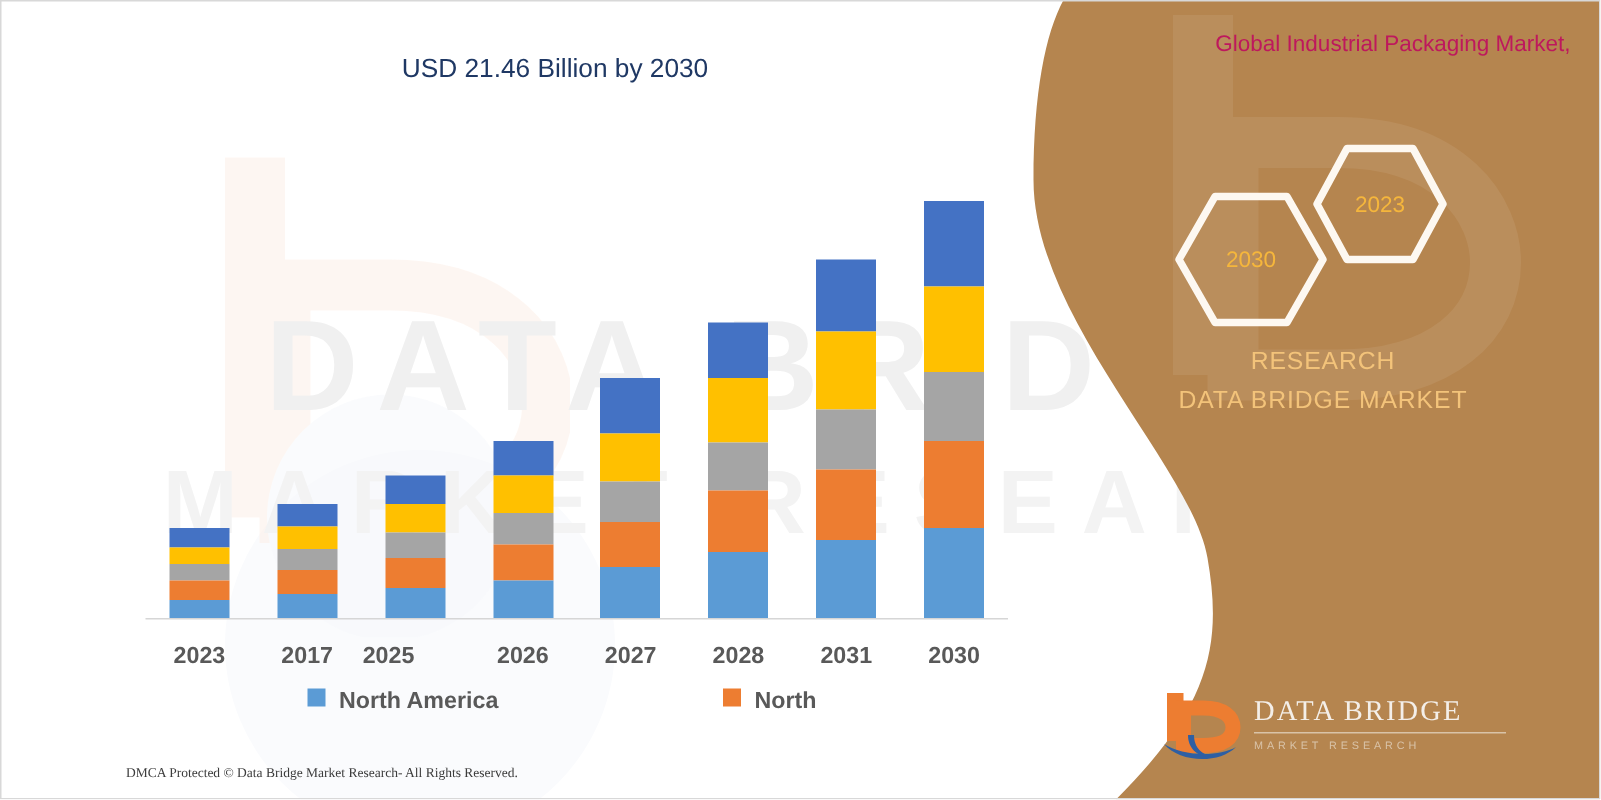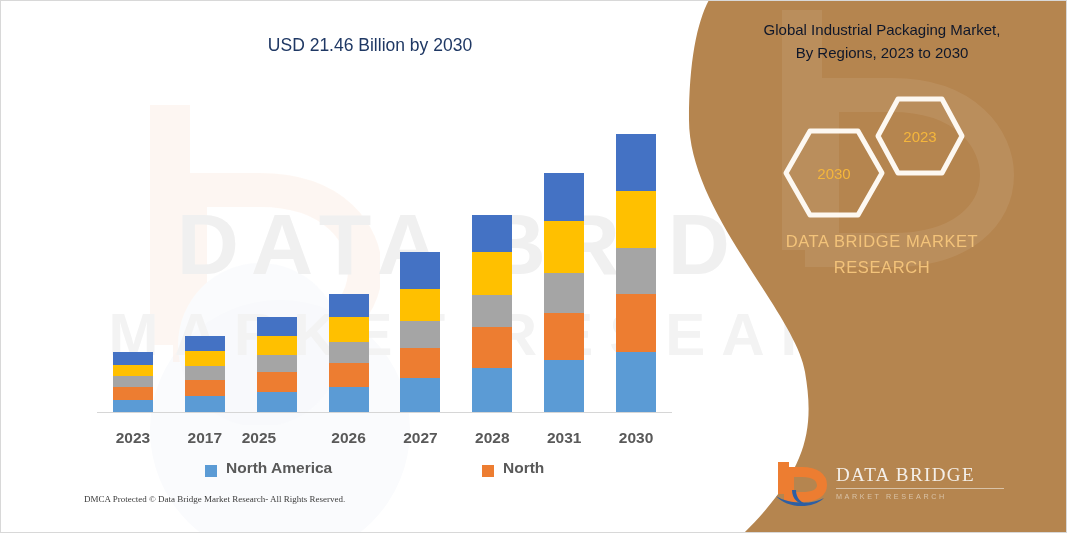--- a/index.html
+++ b/index.html
@@ -51,39 +51,39 @@
   .xlabel{
     position:absolute;top:429px;width:72px;text-align:center;
     font-size:15.5px;font-weight:700;color:#595959;z-index:10;
   }
 
   
   #legend{
     position:absolute;left:97px;top:456px;width:575px;height:24px;z-index:10;
     display:flex;align-items:center;
   }
-  .lg-item{display:flex;align-items:flex-end;font-size:15.5px;font-weight:700;color:#595959;}
+  .lg-item{display:flex;align-items:flex-start;font-size:15.5px;font-weight:700;color:#595959;}
   .lg-sw{width:12px;height:12px;margin-right:9px;display:inline-block;}
 
   
   .foot{
-    position:absolute;top:494px;font-size:9px;color:#3c3c3c;z-index:10;
+    position:absolute;top:510px;font-size:9px;color:#3c3c3c;z-index:10;
     font-family:"Liberation Serif",serif;white-space:nowrap;
   }
   #foot-left{left:84px;}
   #foot-right{left:425px;}
 
   
   #panel{
     position:absolute;right:0;top:0;width:380px;height:533px;z-index:20;
   }
   #panel svg{position:absolute;right:0;top:0;}
   #panel-title{
-    position:absolute;left:30px;top:18px;width:330px;text-align:center;
-    color:#0f172a;font-size:15px;line-height:1.55;z-index:25;
+    position:absolute;left:30px;top:18px;width:330px;text-align:right;
+    color:#be185d;font-size:15px;line-height:1.55;z-index:25;
   }
   #hexwrap{position:absolute;left:95px;top:95px;width:250px;height:120px;z-index:25;}
   .hex{position:absolute;}
   .hex span{
     position:absolute;left:0;top:0;width:100%;height:100%;
     display:flex;align-items:center;justify-content:center;
     color:#f5b63c;font-size:15px;
   }
   #brand{
     position:absolute;left:30px;top:228px;width:330px;text-align:center;
@@ -217,43 +217,42 @@
                C 2 62, 10 22, 22 0 Z" fill="#b5854f"></path>
     </svg>
 
     <svg id="panel-wm" viewBox="0 0 320 330">
       <path d="M60 10 L100 10 L100 250 L60 250 Z" fill="#ffffff"></path>
       <path d="M100 95 L170 95 C245 95 275 140 275 175 C275 215 240 250 170 250 L100 250 Z" fill="none" stroke="#ffffff" stroke-width="34"></path>
     </svg>
 
     <div id="panel-title">
       <div>Global Industrial Packaging Market,</div>
-      <div>By Regions, 2023 to 2030</div>
     </div>
 
     <div id="hexwrap">
 
       <div class="hex" style="left:92px;top:0px;width:92px;height:82px;">
         <svg width="92" height="82" viewBox="0 0 92 82">
           <polygon points="24,4 68,4 88,41 68,78 24,78 4,41" fill="none" stroke="#fdf8f1" stroke-width="5" stroke-linejoin="round"></polygon>
         </svg>
         <span>2023</span>
       </div>
 
       <div class="hex" style="left:0px;top:32px;width:104px;height:92px;">
         <svg width="104" height="92" viewBox="0 0 104 92">
           <polygon points="28,4 76,4 100,46 76,88 28,88 4,46" fill="none" stroke="#fdf8f1" stroke-width="5" stroke-linejoin="round"></polygon>
         </svg>
         <span>2030</span>
       </div>
     </div>
 
     <div id="brand">
+      <div>RESEARCH</div>
       <div>DATA BRIDGE MARKET</div>
-      <div>RESEARCH</div>
     </div>
 
     <div id="logo">
       <svg id="logo-mark" viewBox="0 0 56 50">
         <path d="M6 2 L17 2 L17 34 L6 34 Z" fill="#ED7D31"></path>
         <path d="M17 12 L30 12 C44 12 50 18 50 25 C50 32 44 37 30 37 L17 37 Z" fill="none" stroke="#ED7D31" stroke-width="10"></path>
         <path d="M4 36 C14 48 40 50 52 38 C40 45 16 44 4 36 Z" fill="#2E5FA3"></path>
         <path d="M20 30 C20 40 28 46 38 44 C29 44 24 38 24 30 Z" fill="#2E5FA3"></path>
       </svg>
       <div id="logo-text">

